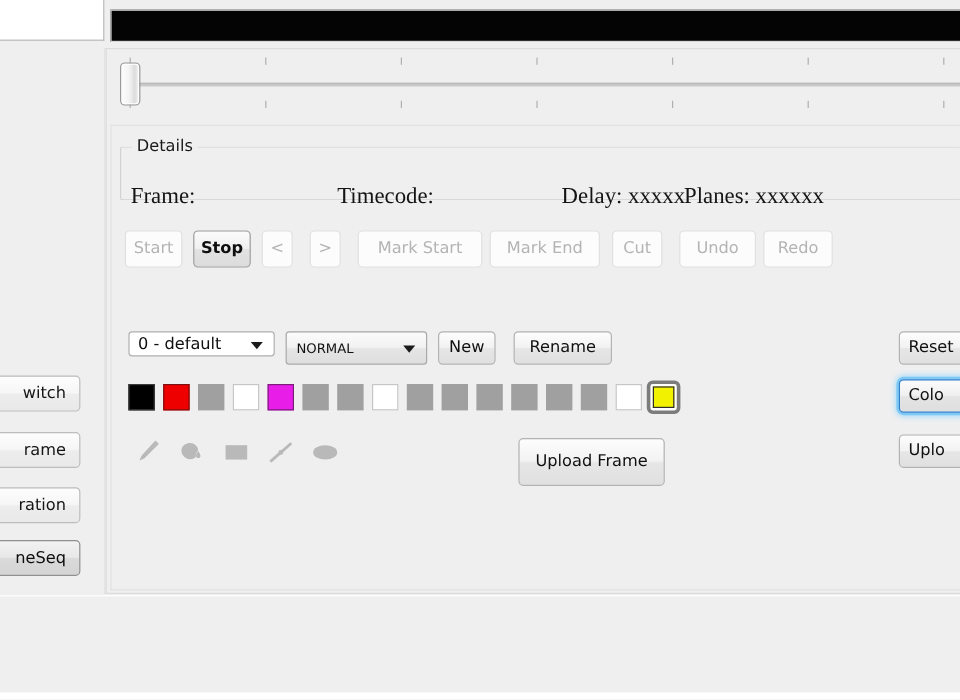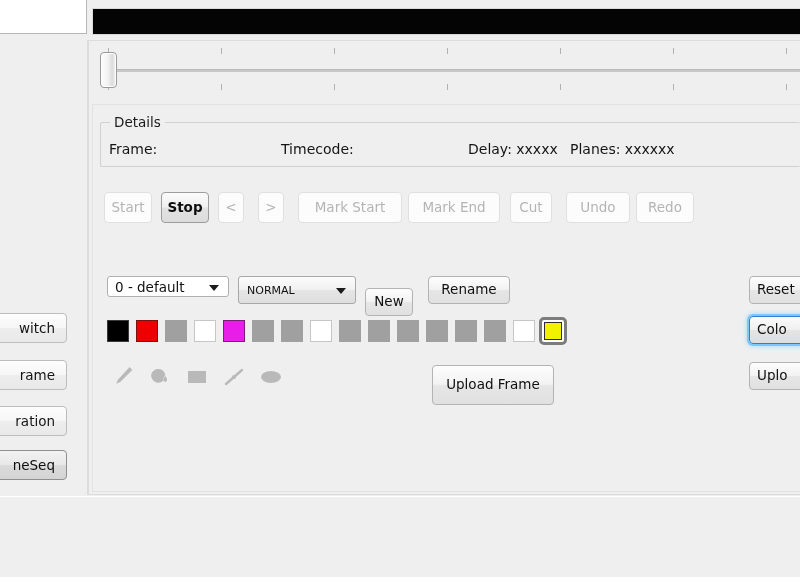--- a/index.html
+++ b/index.html
@@ -95,21 +95,21 @@
   }
 
   #details-box { left: 100px; top: 122px; width: 700px; height: 45px; border-right: none; }
   #palettes-box { left: 100px; top: 248px; width: 700px; height: 140px; border-right: none; }
 
   .detail-row {
     position: absolute; left: 5px; top: 14px;
     width: 695px; height: 22px;
     white-space: nowrap;
   }
-  .detail-row span { position: absolute; top: 4px; font-size: 14px; color: #141414; }
+  .detail-row span { position: absolute; top: 16px; font-size: 19px; color: #141414; font-family: Liberation Serif, serif; }
   .d-frame { left: 3px; }
   .d-timecode { left: 175px; }
   .d-delay { left: 362px; }
   .d-planes { left: 464px; }
 
   
   .btn {
     position: absolute;
     box-sizing: border-box;
     font-family: "DejaVu Sans", sans-serif;
@@ -177,21 +177,21 @@
     padding-left: 8px;
     font-size: 11px; color: #101010;
   }
   .combo-arrow {
     position: absolute; right: 9px; top: 50%;
     width: 0; height: 0; margin-top: -2px;
     border-left: 5px solid transparent;
     border-right: 5px solid transparent;
     border-top: 6px solid #1b1b1b;
   }
-  #btn-new    { left: 365px; top: 288px; width: 48px; height: 28px; }
+  #btn-new    { left: 365px; top: 276px; width: 48px; height: 28px; }
   #btn-rename { left: 428px; top: 276px; width: 82px; height: 28px; }
   #btn-reset  { left: 749px; top: 276px; width: 80px; height: 28px; justify-content: flex-start; }
   #btn-color  { left: 749px; top: 316px; width: 80px; height: 28px; justify-content: flex-start; }
   #btn-uploadr{ left: 749px; top: 362px; width: 80px; height: 28px; justify-content: flex-start; }
   #btn-uploadframe { left: 432px; top: 365px; width: 122px; height: 40px; }
 
   
   .swatches { position: absolute; left: 107px; top: 320px; height: 24px; }
   .sw {
     position: absolute; top: 0;

